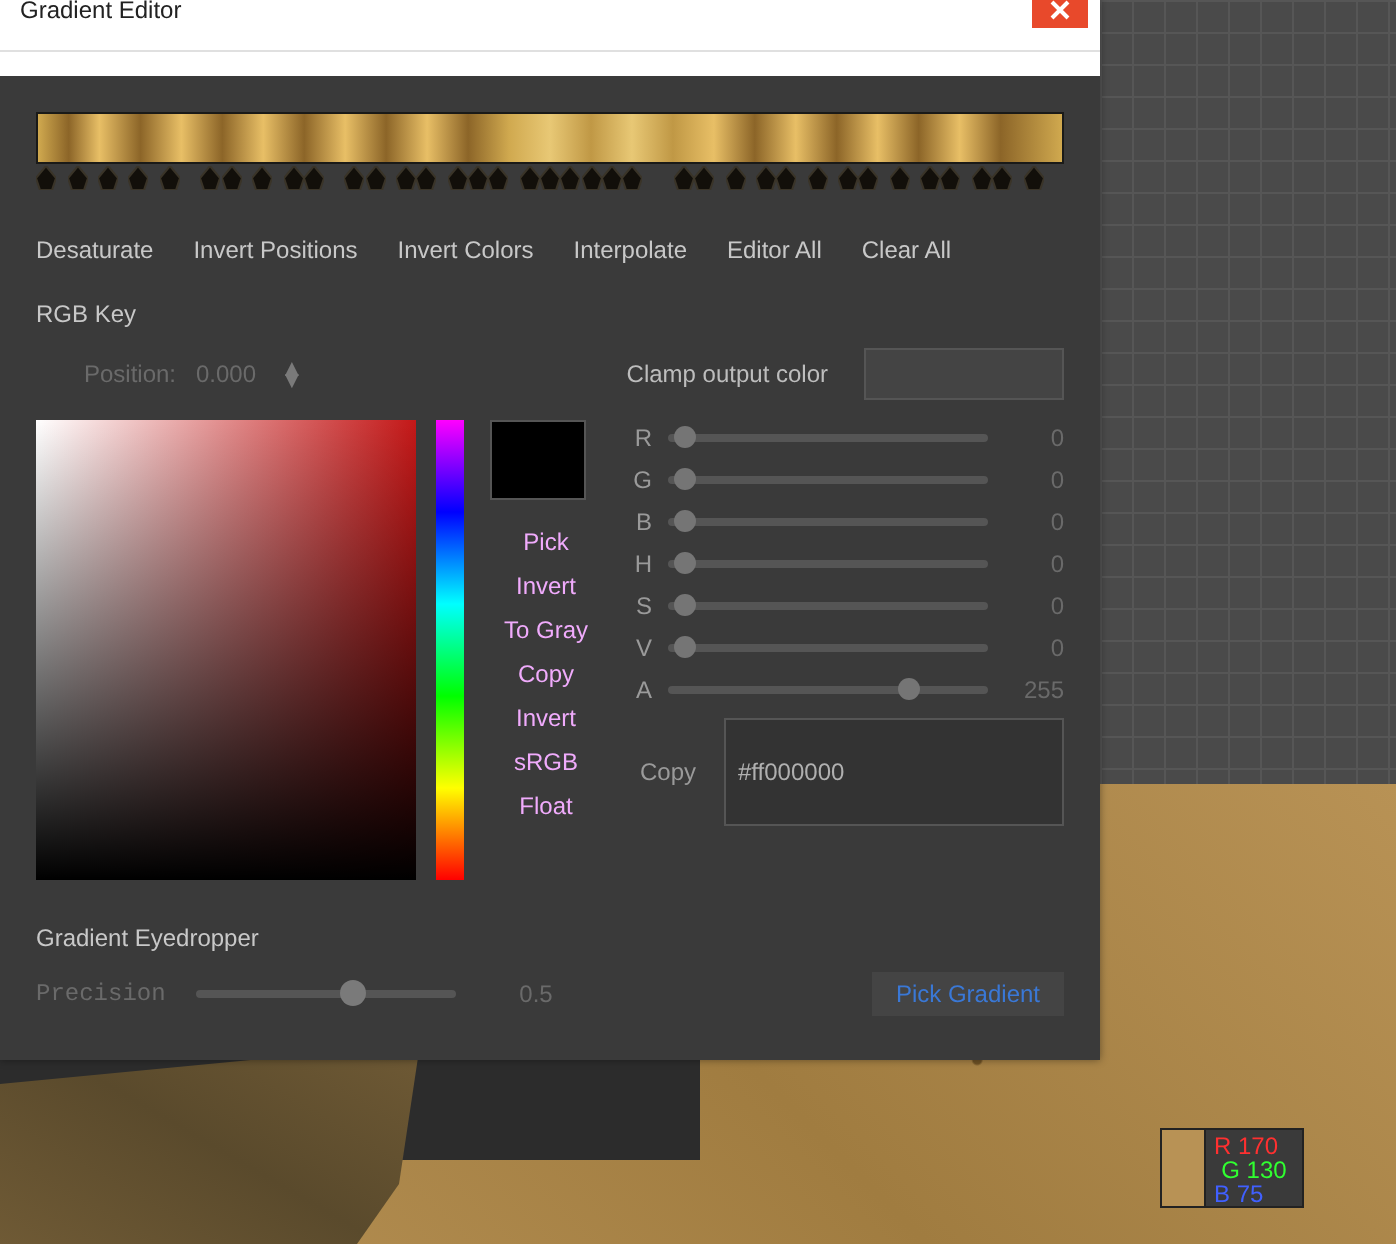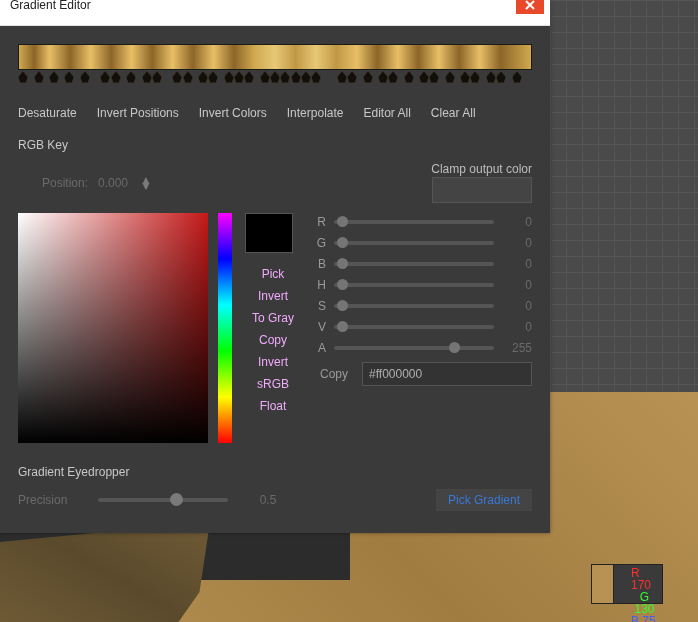--- a/index.html
+++ b/index.html
@@ -12,74 +12,74 @@
   .bg-dirt { position:absolute; left:0; bottom:0; width:698px; height:230px;
              background:
                radial-gradient(circle at 10% 20%, #8a6b3a 2px, transparent 3px),
                radial-gradient(circle at 70% 60%, #6f5226 2px, transparent 3px),
                radial-gradient(circle at 40% 80%, #7b5e30 2px, transparent 3px),
                linear-gradient(45deg,#b89255,#a07c40,#b89255); }
   .bg-dirt-left { position:absolute; left:0; bottom:0; width:210px; height:100px;
                   background: linear-gradient(30deg,#6f5a35,#5a4a2c,#6f5a35);
                   clip-path: polygon(0 20%,100% 0,95% 70%,85% 100%,0 100%); }
   .bg-dark-strip { position:absolute; left:0; top:520px; width:350px; height:60px; background:#2c2c2c; }
-  .rgb-badge { position:absolute; right:35px; bottom:18px; width:72px; height:40px; background:#3a3a3a; border:1px solid #222; display:flex;gap:13px; }
+  .rgb-badge { position:absolute; right:46px; bottom:18px; width:72px; height:40px; background:#3a3a3a; border:1px solid #222; display:flex; }
   .rgb-sw { width:22px; background:#b89255; border-right:1px solid #222;}
   .rgb-txt { flex:1; padding:2px 4px; font-size:10px; line-height:12px; }
   .rgb-r{color:#ff3030;} .rgb-g{color:#30ff30;text-align:center;} .rgb-b{color:#4060ff;}
 
   .dialog { position:absolute; left:0; top:0; width:550px; background:#fff; box-shadow:0 0 4px rgba(0,0,0,.4);}
   .titlebar { height:26px; background:#fff; display:flex; align-items:center; padding:0 6px 16px 10px; color:#222; border-bottom:1px solid #e0e0e0;}
   .titlebar .spacer{flex:1;}
   .closebtn { width:28px; height:18px; background:#e8492b; display:flex; align-items:center; justify-content:center;}
   .closebtn svg{width:10px;height:10px;stroke:#fff;stroke-width:2;}
-  .body { background:#3a3a3a; padding:18px 18px 22px 18px; color:#bdbdbd; }
+  .body { background:#3a3a3a; padding:18px 18px 22px 18px; color:#bdbdbd;margin-top:12px; }
   .grad-bar { height:26px; position:relative; margin-bottom:4px;
               background: linear-gradient(90deg,
                 #d0a94f 0%, #8c6528 3%, #e8bf66 6%, #8c6528 10%, #e8bf66 14%, #8c6528 18%,
                 #e8bf66 22%, #8c6528 26%, #e8bf66 30%, #8c6528 34%, #e8bf66 38%, #8c6528 42%,
                 #d0a94f 46%, #e8c875 50%, #c09845 54%, #e8c875 58%, #c09845 62%, #e8bf66 66%,
                 #8c6528 70%, #e8bf66 74%, #8c6528 78%, #e8bf66 82%, #8c6528 86%, #e8bf66 90%,
                 #8c6528 94%, #d0a94f 100%);
               border:1px solid #1a1a18;}
   .stop-row { height:14px; position:relative; margin-bottom:18px;}
   .stop { position:absolute; top:-3px; width:10px; height:12px; }
   .stop svg { width:100%; height:100%; fill:#120f0a; stroke:#3a3428; stroke-width:1;}
   .menu-row { display:flex; flex-wrap:wrap; gap:18px 20px; margin-bottom:10px; color:#c8c8c8;}
   .menu-item { cursor:default; }
   .row { display:flex; align-items:center; gap:10px; margin:14px 0; color:#6a6a6a;}
   .row .lbl{ width:70px; text-align:right;}
   .spin { display:flex; align-items:center; gap:12px;}
   .spin-arrows{display:flex;flex-direction:column;line-height:6px;font-size:8px;color:#7a7a7a;}
-  .clamp-row { display:flex; align-items:center; gap:1px;flex-direction:column;}
+  .clamp-row { display:flex; align-items:center; gap:18px;}
   .clamp-sw { width:100px; height:26px; background:#444; border:1px solid #555;}
 
   .picker-zone { display:flex; gap:10px; margin-top:8px;}
   .sv { width:190px; height:230px; position:relative;
         background: linear-gradient(to top,#000,transparent),
                     linear-gradient(to right,#fff,#c41818);}
   .hue { width:14px; height:230px;
          background: linear-gradient(to bottom,#ff00ff,#0000ff,#00ffff,#00ff00,#ffff00,#ff0000);}
   .pick-col { width:62px; display:flex; flex-direction:column;}
   .curcolor { width:48px; height:40px; background:#000; border:1px solid #555; margin-bottom:10px; margin-left:3px;}
   .pick-col .pc-btn { color:#f0abfc; padding:4px 0; text-align:center;}
   .sliders { flex:1; display:flex; flex-direction:column; gap:7px; padding-top:2px;}
   .srow { display:flex; align-items:center; gap:8px; color:#9a9a9a;}
   .srow .sl{ width:12px; text-align:right;}
   .track { flex:1; height:4px; background:#555; position:relative; border-radius:2px;}
   .thumb { position:absolute; top:-4px; width:11px; height:11px; border-radius:50%; background:#757575;}
   .sval{ width:30px; text-align:right; color:#6a6a6a;}
   .hexrow { display:flex; align-items:center; gap:8px;}
   .hexrow .cpl{ width:40px; text-align:center; color:#9a9a9a;}
-  .hexin { flex:1; background:#333; border:1px solid #555; color:#b0b0b0; padding:4px 6px;}
+  .hexin { flex:1; background:#333; border:1px solid #555; color:#b0b0b0; padding:19px 6px;}
 
   .eye-section { margin-top:22px;}
   .eye-title{ color:#c8c8c8; margin-bottom:10px;}
   .eye-row { display:flex; align-items:center; gap:10px; color:#6a6a6a;}
-  .eye-row .lbl{ width:70px;}
+  .eye-row .lbl{ width:70px;font-family:Liberation Mono, monospace;}
   .ptrack { width:130px; height:4px; background:#555; position:relative; border-radius:2px;}
   .pthumb { position:absolute; top:-5px; width:13px; height:13px; border-radius:50%; background:#7a7a7a;}
   .eye-val{ width:60px; text-align:center;}
   .pick-grad-btn { margin-left:auto; background:#444; color:#3a78d6; padding:4px 12px; border:none;}
 
   .toprow { display:flex; justify-content:space-between; align-items:center; margin:10px 0;}
 </style>
 </head>
 <body>
 

